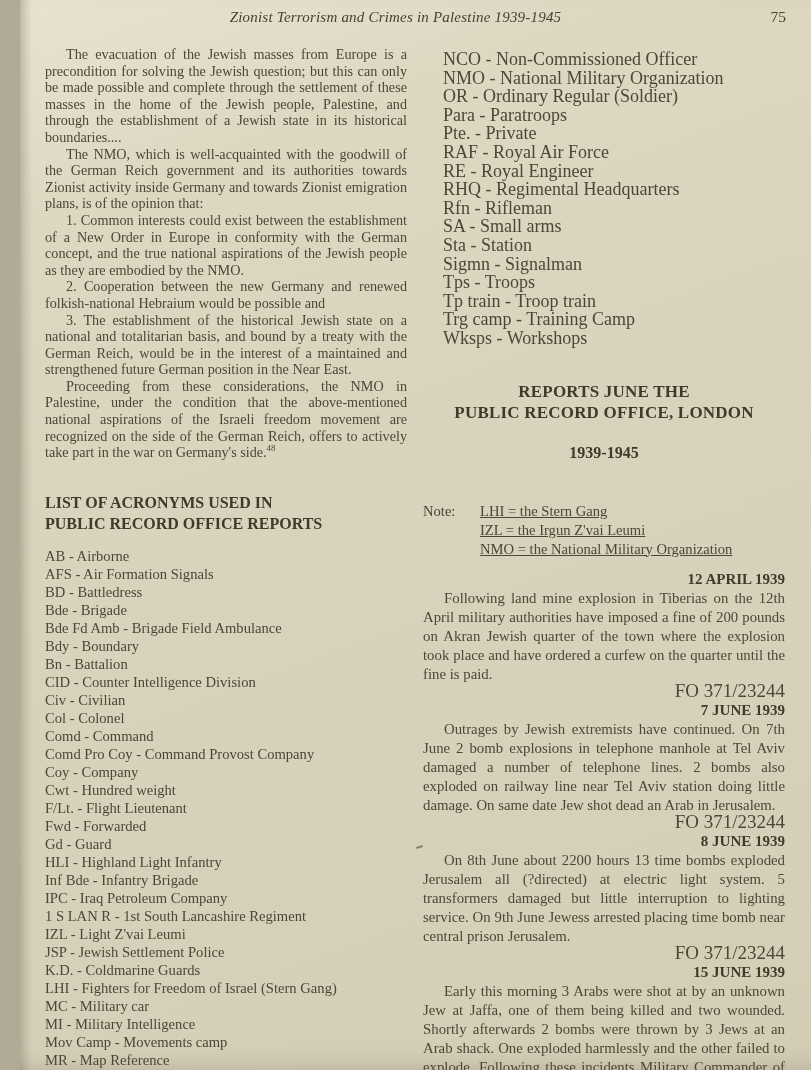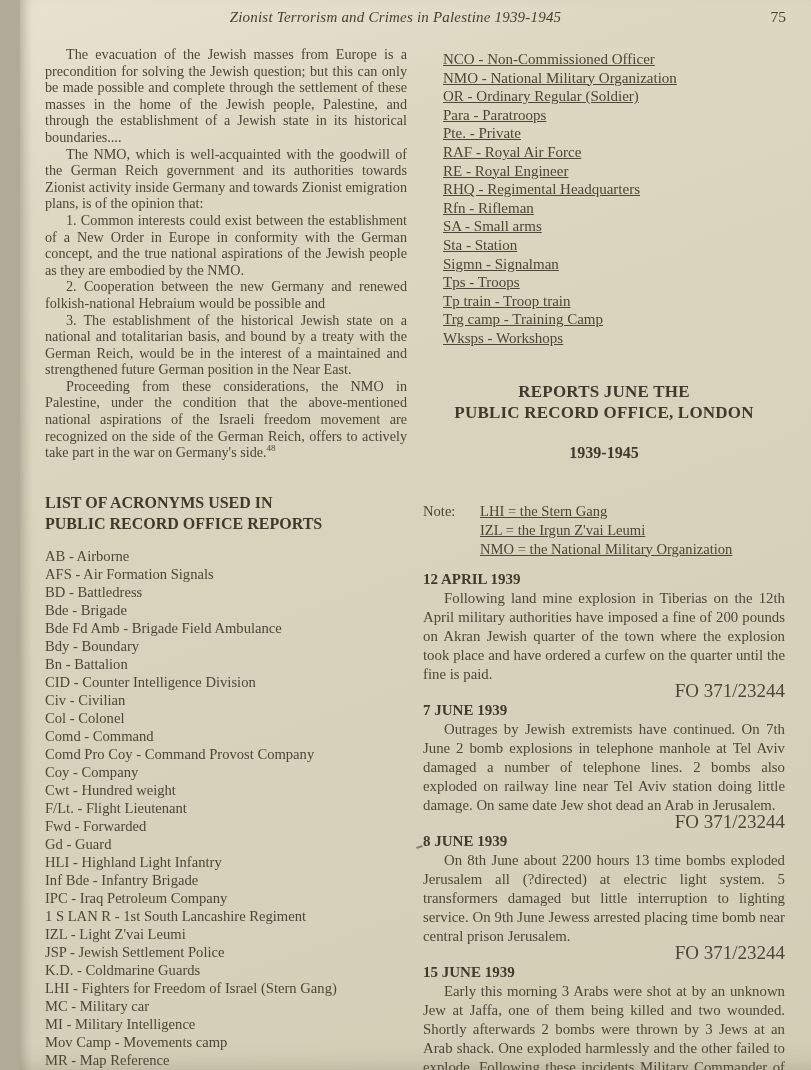--- a/index.html
+++ b/index.html
@@ -42,40 +42,40 @@
   .quote p sup{font-size:9px;line-height:0;letter-spacing:0;}
 
   .list-heading{
     margin:31px 0 0;
     font-size:16px;line-height:21.5px;font-weight:bold;color:#403a2b;
   }
   ul.acronyms{
     list-style:none;margin:12px 0 0;padding:0;
     font-size:14.6px;line-height:18px;color:#4d4636;
   }
-  .col-right ul.acronyms{margin:4px 0 0;padding-left:20px;font-size:15px;line-height:18.6px;text-decoration:underline;}
+  .col-right ul.acronyms{margin:4px 0 0;padding-left:20px;font-size:18px;line-height:18.6px;}
 
   .reports-heading{
     margin:33px 0 0;text-align:center;
     font-size:17px;line-height:21px;font-weight:bold;color:#403a2b;letter-spacing:.2px;
   }
   .reports-years{
     margin:21px 0 0;text-align:center;
     font-size:16px;font-weight:bold;color:#403a2b;
   }
   .note{
     margin:40px 0 0;display:flex;
     font-size:14.6px;line-height:19px;color:#4d4636;
   }
   .note .note-label{width:57px;flex:0 0 57px;}
   .note ul{list-style:none;margin:0;padding:0;text-decoration:underline;}
 
   .reports{margin-top:11px;}
   .report h4{
-    margin:3px 0 0;font-size:15px;line-height:19px;font-weight:bold;color:#403a2b;
+    margin:3px 0 0;font-size:15px;line-height:19px;font-weight:bold;color:#403a2b;text-align:right;
   }
   .report p{
     margin:0;text-indent:21px;text-align:justify;
     font-size:14.8px;line-height:19px;color:#4d4636;
   }
   .report .source{
     text-align:right;font-size:19px;line-height:14px;color:#4d4636;
     padding-right:0;margin:0;
   }
   .pencil-mark{

